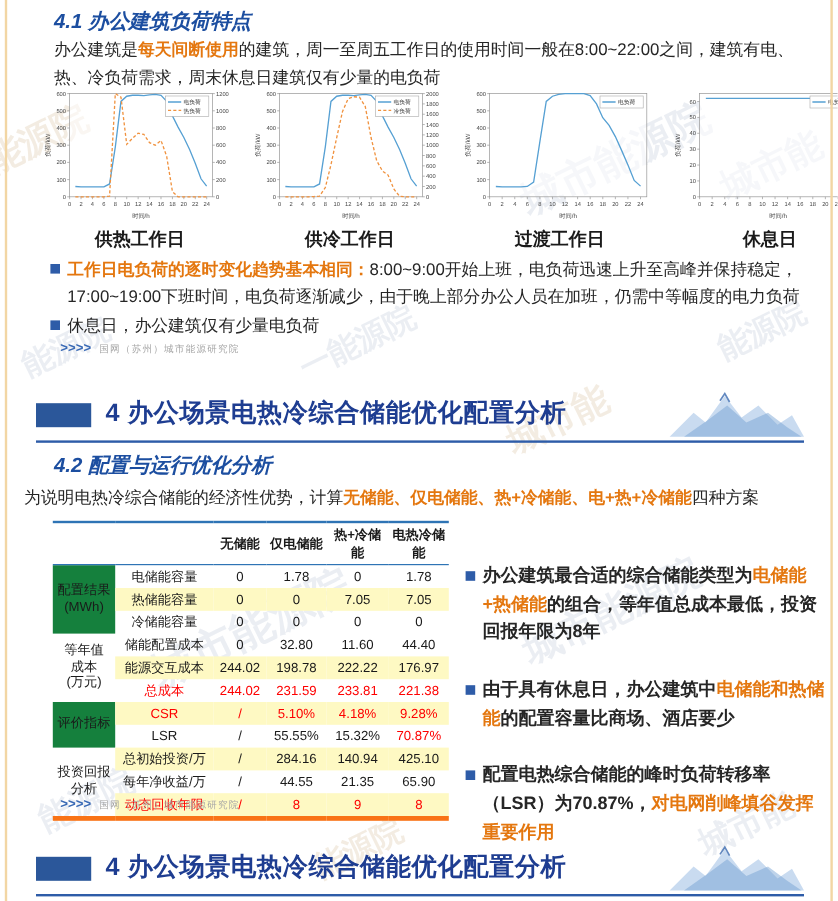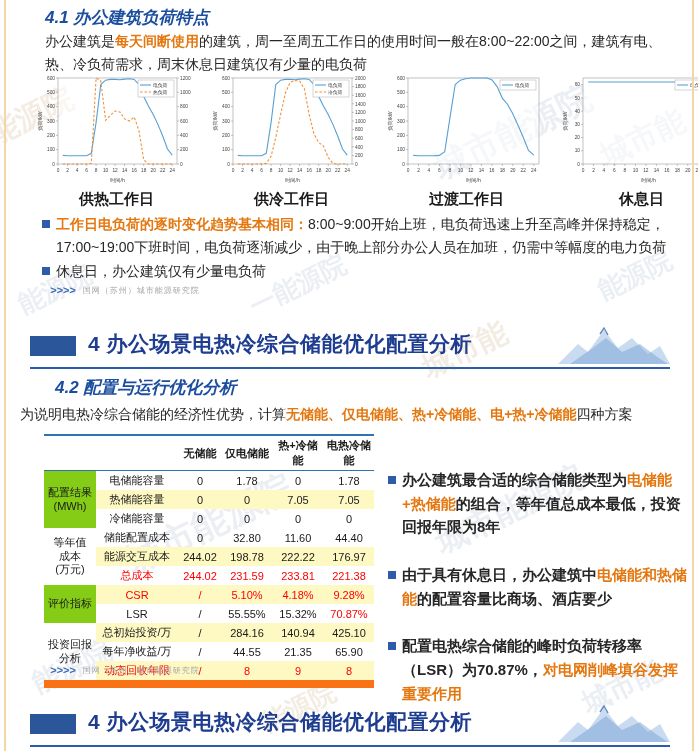--- a/index.html
+++ b/index.html
@@ -56,31 +56,31 @@
   .sec { position:absolute; left:0; width:698px; }
   .sec.top { top:322px; } .sec.bottom { top:700px; }
   .sec .bar { position:absolute; left:30px; top:14px; width:46px; height:20px; background:#2b579a; }
   .sec .sec-title { position:absolute; left:88px; top:8px; font-size:21px; font-weight:700;
                     color:#1e3d91; letter-spacing:0.5px; }
   .sec .mountain { position:absolute; left:556px; top:0px; }
   .sec .rule { position:absolute; left:30px; top:45px; width:640px; height:2px; background:#2e5ca8; }
 
   
   .s2 { position:absolute; left:0; top:0; width:698px; }
-  .s2 .h-num { position:absolute; left:55px; top:376px; }
+  .s2 .h-num { position:absolute; left:45px; top:376px; }
   .s2 .intro { position:absolute; left:20px; top:404px; width:650px; font-size:14px; line-height:1.55; }
 
   table.results { position:absolute; left:44px; top:434px; width:330px;
                   border-collapse:collapse; table-layout:fixed;
-                  border-top:2px solid #2e74b5; border-bottom:8px solid #f97316;
+                  border-top:2px solid #2e74b5; border-bottom:4px solid #f97316;
                   font-size:11px; background:transparent; }
   table.results th, table.results td { font-weight:400; text-align:center; padding:2px 1px; height:19px; color:#1a1a1a; }
   table.results tr.head th { font-weight:700; height:23px; border-bottom:1px solid #2e74b5; }
   table.results th.grp { font-size:11px; line-height:1.25; }
-  table.results th.gs { background:#84cc16; }
+  table.results th.gs { background:#15803d; }
   table.results .s { background:#fef9c3; }
   table.results .red { color:#fe0000; font-weight:400; }
   table.results col.c-grp { width:52px; } table.results col.c-lbl { width:82px; }
   table.results col.c-v1 { width:44px; } table.results col.c-v2 { width:50px; }
   table.results col.c-v3 { width:52px; } table.results col.c-v4 { width:50px; }
 
   .bullets2 { position:absolute; left:388px; top:444px; width:300px; }
   .bullets2 .bullet { font-size:15px; font-weight:600; line-height:1.58; margin-bottom:14px;margin-top:24px; }
   .bullets2 .sq { margin-top:8px; }
 </style>

